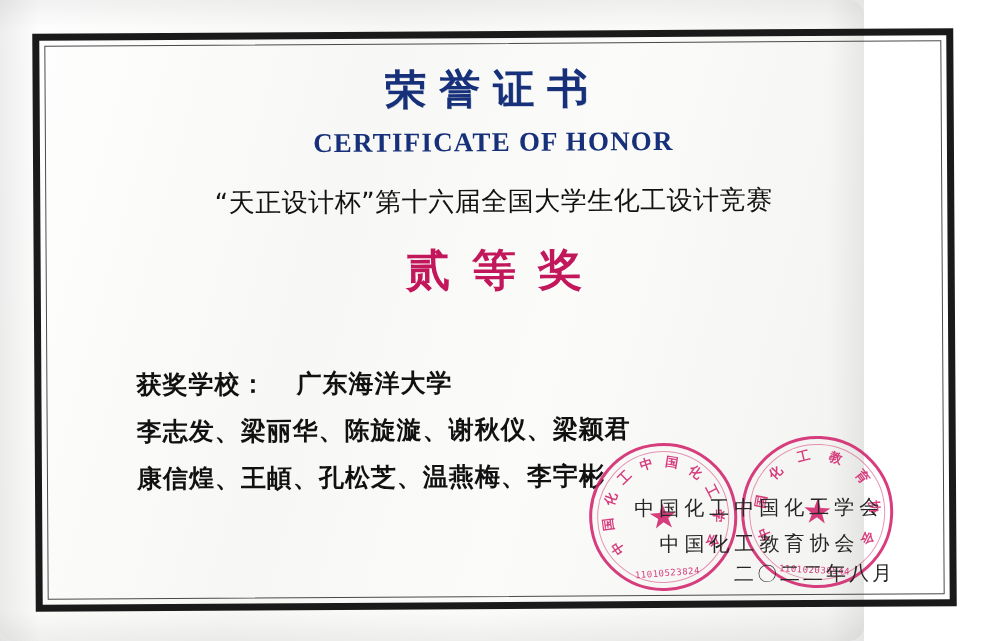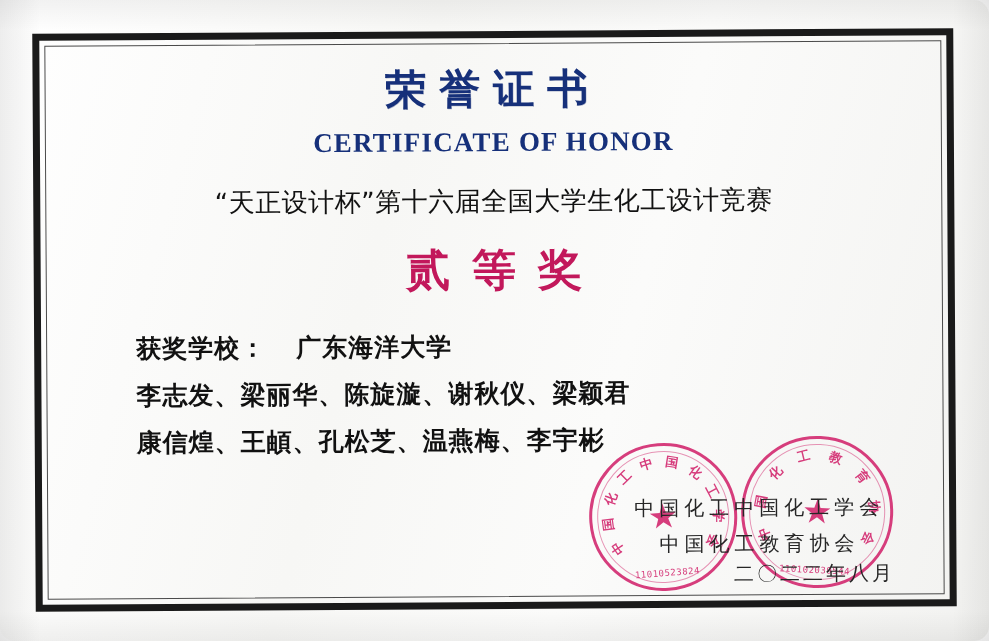--- a/index.html
+++ b/index.html
@@ -10,21 +10,21 @@
   body {
     width: 989px;
     height: 641px;
     overflow: hidden;
     font-family: "Liberation Serif", serif;
   }
 
   
   #certificate-page {
     position: relative;
-    width: 989px;
+    width: 864px;
     height: 641px;
     background: #fdfdfb;
     background-image:
       linear-gradient(105deg, #ffffff 0%, #f7f7f5 38%, #fbfbfa 62%, #f2f2f0 100%);
     border-radius: 15px;
   }
 
   
   #page-shading {
     position: absolute;
@@ -118,20 +118,21 @@
     margin-bottom: 14px;
     font-family: "DejaVu Serif", "Liberation Serif", serif;
     font-size: 25px;
     color: #111111;
     font-weight: bold;
   }
   .field-label {
     width: 160px;
     flex: 0 0 auto;
     letter-spacing: 1px;
+    margin-top: 36px;
   }
   .field-value {
     letter-spacing: 1px;
     white-space: nowrap;
   }
 
   
   #stamps {
     position: absolute;
     left: 540px;

